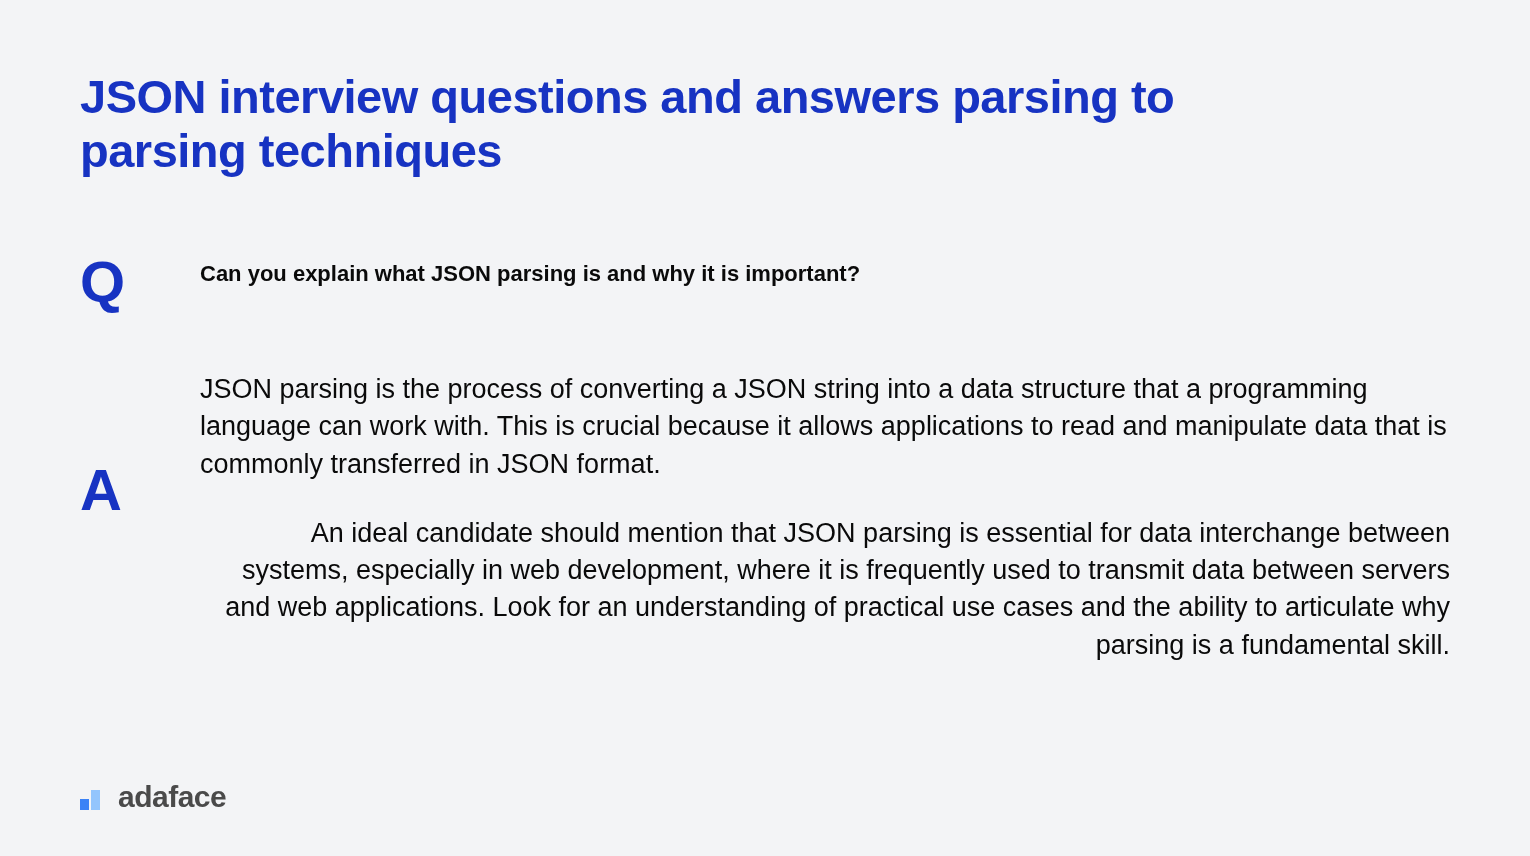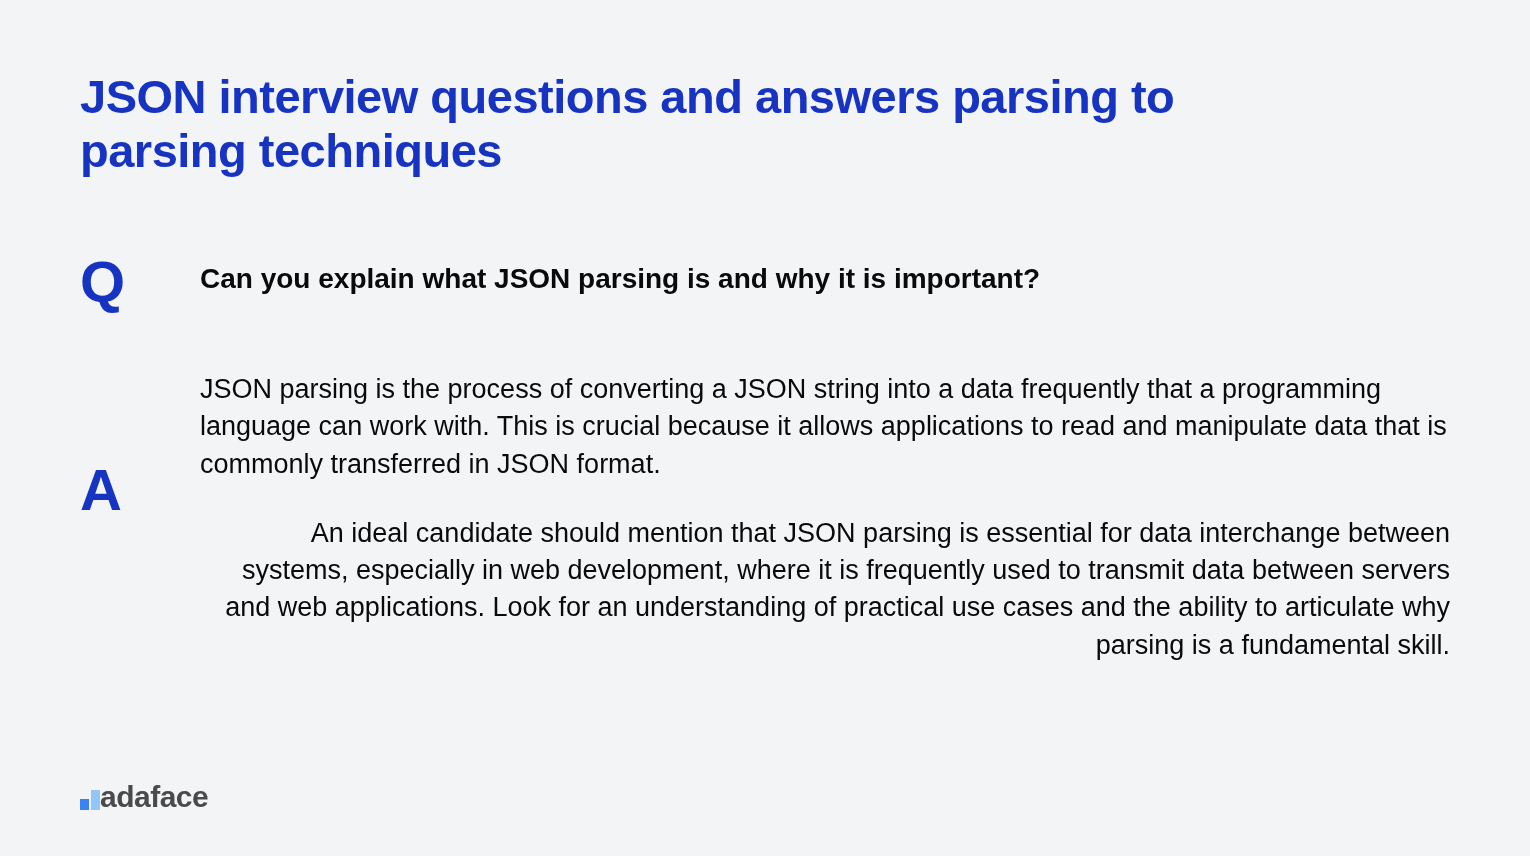--- a/index.html
+++ b/index.html
@@ -40,21 +40,21 @@
       font-weight: 800;
       line-height: 1;
       min-width: 60px;
       letter-spacing: -2px;
     }
     .marker-a {
       margin-top: 90px;
     }
     .question-text {
       color: #0a0a0a;
-      font-size: 28px;
+      font-size: 22px;
       font-weight: 600;
       line-height: 1.4;
       padding-top: 6px;
     }
     .answer-text {
       color: #0a0a0a;
       font-size: 27px;
       font-weight: 500;
       line-height: 1.38;
       max-width: 1270px;
@@ -65,21 +65,21 @@
     .answer-text p:last-child {
       margin-bottom: 0;
       text-align: right;
     }
     .footer {
       position: absolute;
       bottom: 42px;
       left: 80px;
       display: flex;
       align-items: center;
-      gap: 0;
+      gap: 18px;
     }
     .logo-icon {
       display: flex;
       align-items: flex-end;
       gap: 2px;
       height: 26px;
     }
     .bar1 {
       width: 9px;
       height: 11px;
@@ -104,21 +104,21 @@
 
 <div class="qa-section">
   <div class="qa-row">
     <div class="marker">Q</div>
     <div class="question-text">Can you explain what JSON parsing is and why it is important?</div>
   </div>
 
   <div class="qa-row">
     <div class="marker marker-a">A</div>
     <div class="answer-text">
-      <p>JSON parsing is the process of converting a JSON string into a data frequently that a programming language can work with. This is crucial because it allows applications to read and manipulate data that is commonly transferred in JSON format.</p>
+      <p>JSON parsing is the process of converting a JSON string into a data structure that a programming language can work with. This is crucial because it allows applications to read and manipulate data that is commonly transferred in JSON format.</p>
       <p>An ideal candidate should mention that JSON parsing is essential for data interchange between systems, especially in web development, where it is frequently used to transmit data between servers and web applications. Look for an understanding of practical use cases and the ability to articulate why parsing is a fundamental skill.</p>
     </div>
   </div>
 </div>
 
 <div class="footer">
   <div class="logo-icon">
     <div class="bar1"></div>
     <div class="bar2"></div>
   </div>

